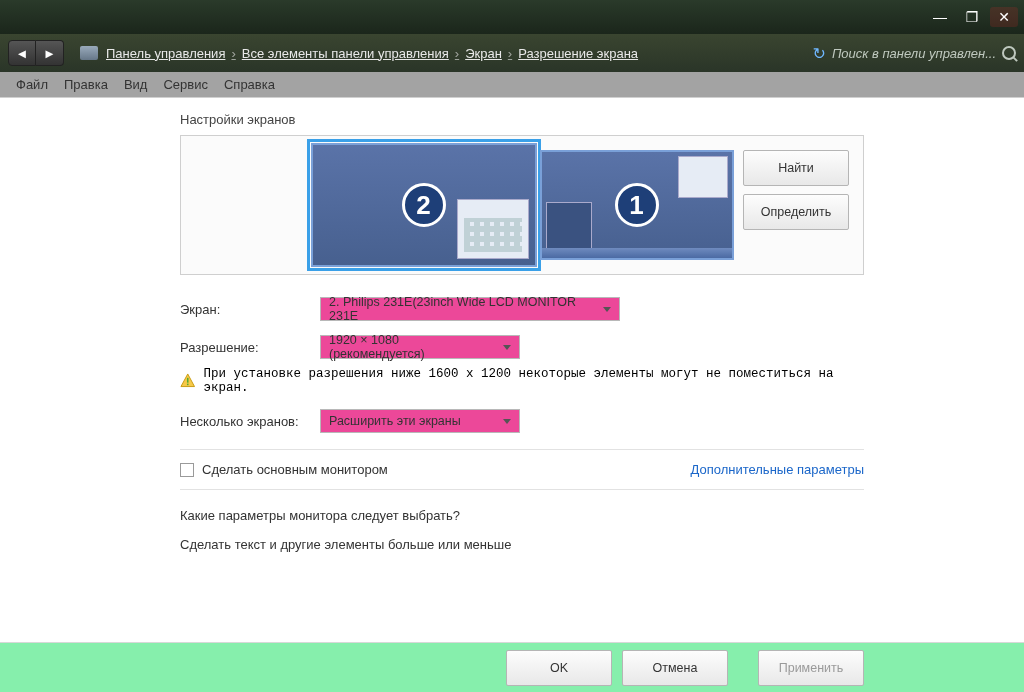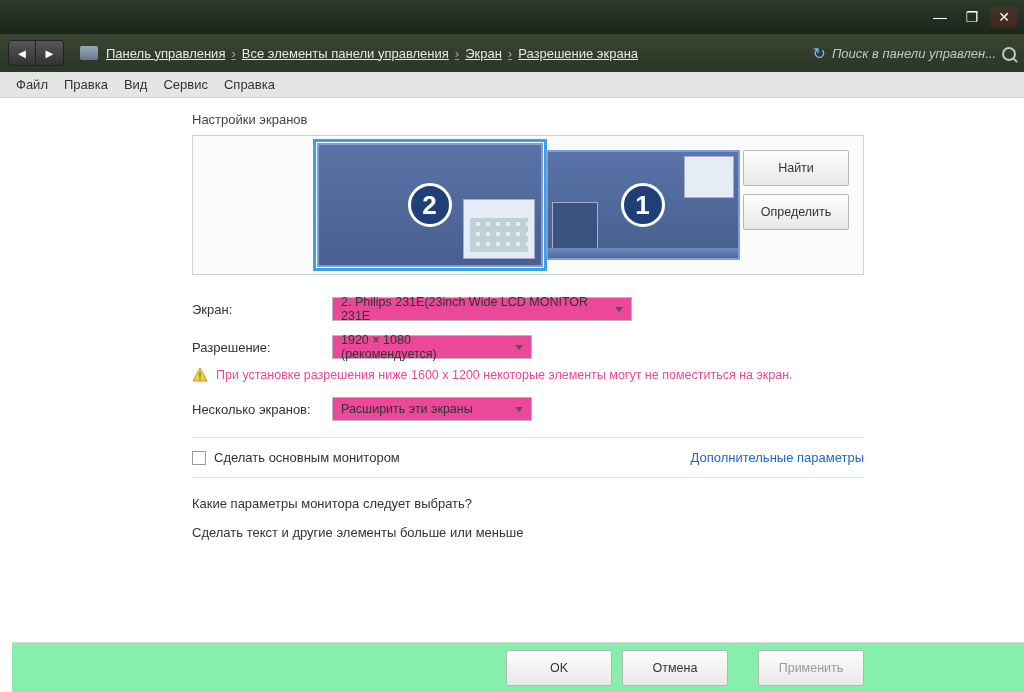--- a/index.html
+++ b/index.html
@@ -13,31 +13,31 @@
 
 .navbar { height:38px; background: linear-gradient(#3a4530,#2a3528); display:flex; align-items:center; padding:0 8px; color:#e8e8e8; font-size:13px; position:relative; filter: blur(.3px);}
 .navbtns { display:flex; margin-right:8px; }
 .navbtn { width:28px; height:26px; background:linear-gradient(#555,#333); border:1px solid #222; display:flex; align-items:center; justify-content:center; color:#fff; }
 .navbtn:first-child { border-radius:4px 0 0 4px; }
 .navbtn:last-child { border-radius:0 4px 4px 0; border-left:none; }
 .nav-icon { width:18px; height:14px; background:linear-gradient(#9ab,#678); margin:0 8px; border-radius:2px; }
 .breadcrumb { display:flex; align-items:center; gap:6px; flex:1;text-decoration:underline; }
 .breadcrumb span.sep { opacity:.6; }
 .breadcrumb a { color:#e8e8e8; text-decoration:none; }
-.search { display:flex; align-items:flex-end; gap:6px; color:#cfd8cf; font-style:italic; opacity:.9;}
+.search { display:flex; align-items:center; gap:6px; color:#cfd8cf; font-style:italic; opacity:.9;}
 .search-icon { width:14px; height:14px; border:2px solid #cfd8cf; border-radius:50%; position:relative;}
 .search-icon::after{content:""; position:absolute; width:6px; height:2px; background:#cfd8cf; transform:rotate(45deg); bottom:-2px; right:-4px;}
 .refresh-icon { color:#6fb7ff; font-size:16px; margin-right:6px; }
 
 
-.menubar { height:26px; background:#e5e5e5; border-bottom:1px solid #d0d0d0; display:flex; align-items:center; padding:0 8px; font-size:13px; color:#333; }
+.menubar { height:26px; background:#a3a3a3; border-bottom:1px solid #d0d0d0; display:flex; align-items:center; padding:0 8px; font-size:13px; color:#333; }
 .menubar .mi { padding:3px 8px; cursor:default; }
 
 
-.content-wrap { position:absolute; top:98px; left:0; right:0; bottom:0; background:#fff; display:flex; flex-direction:column;padding-left:12px; }
+.content-wrap { position:absolute; top:98px; left:0; right:0; bottom:0; background:#fff; display:flex; flex-direction:column; }
 .content { padding:14px 160px 0 180px; flex:1; overflow:auto; color:#333; font-size:13px; }
 .section-title { color:#444; margin-bottom:8px; }
 
 
 .preview-box { border:1px solid #cfcfcf; background:#fbfbfb; height:140px; display:flex; align-items:center; padding:0 18px; position:relative; margin-bottom:22px;}
 .monitors { flex:1; display:flex; align-items:center; justify-content:center; gap:0; }
 .monitor { background:linear-gradient(#5a73a8,#47608f); border:2px solid #7aa0d8; position:relative; display:flex; align-items:center; justify-content:center; }
 .monitor.selected { outline:3px solid #3aa0e8; outline-offset:1px; }
 .mon2 { width:226px; height:124px; }
 .mon1 { width:194px; height:110px; margin-left:3px;}
@@ -56,21 +56,21 @@
 .form-row { display:flex; align-items:center; margin-bottom:14px;}
 .form-row .lbl { width:140px; color:#333;}
 .select { height:24px; border:1px solid #b8b8b8; background:#ec4899; font-size:12.5px; padding:2px 22px 2px 8px; position:relative; display:flex; align-items:center; cursor:default;}
 .select::after { content:""; position:absolute; right:8px; top:9px; border-left:4px solid transparent; border-right:4px solid transparent; border-top:5px solid #555;}
 .sel-wide { width:300px; }
 .sel-med  { width:200px; }
 .sel-sm   { width:170px; }
 .warn-row { display:flex; align-items:center; gap:8px; margin:-6px 0 14px 0;}
 .warn-icon { width:16px; height:16px; }
 .warn-icon svg { display:block; }
-.warn-text { color:#ec4899; font-size:12.5px; }
+.warn-text { color:#000000; font-size:12.5px;font-family:Liberation Mono, monospace; }
 
 .checkbox-row { display:flex; align-items:center; justify-content:space-between; border-top:1px solid #e2e2e2; border-bottom:1px solid #e2e2e2; padding:12px 0; margin:16px 0 18px; }
 .checkbox-left { display:flex; align-items:center; gap:8px; }
 .chk { width:14px; height:14px; border:1px solid #9a9a9a; background:#fff; }
 .linkish { color:#1a66c9; cursor:pointer; }
 .helplinks .linkish { display:block; margin-bottom:14px; color:#333; }
 
 
 .btnbar { height:50px; background:#86efac; border-top:1px solid #d8d8d8; display:flex; align-items:center; justify-content:flex-end; gap:10px; padding:0 160px 0 0; }
 </style>

